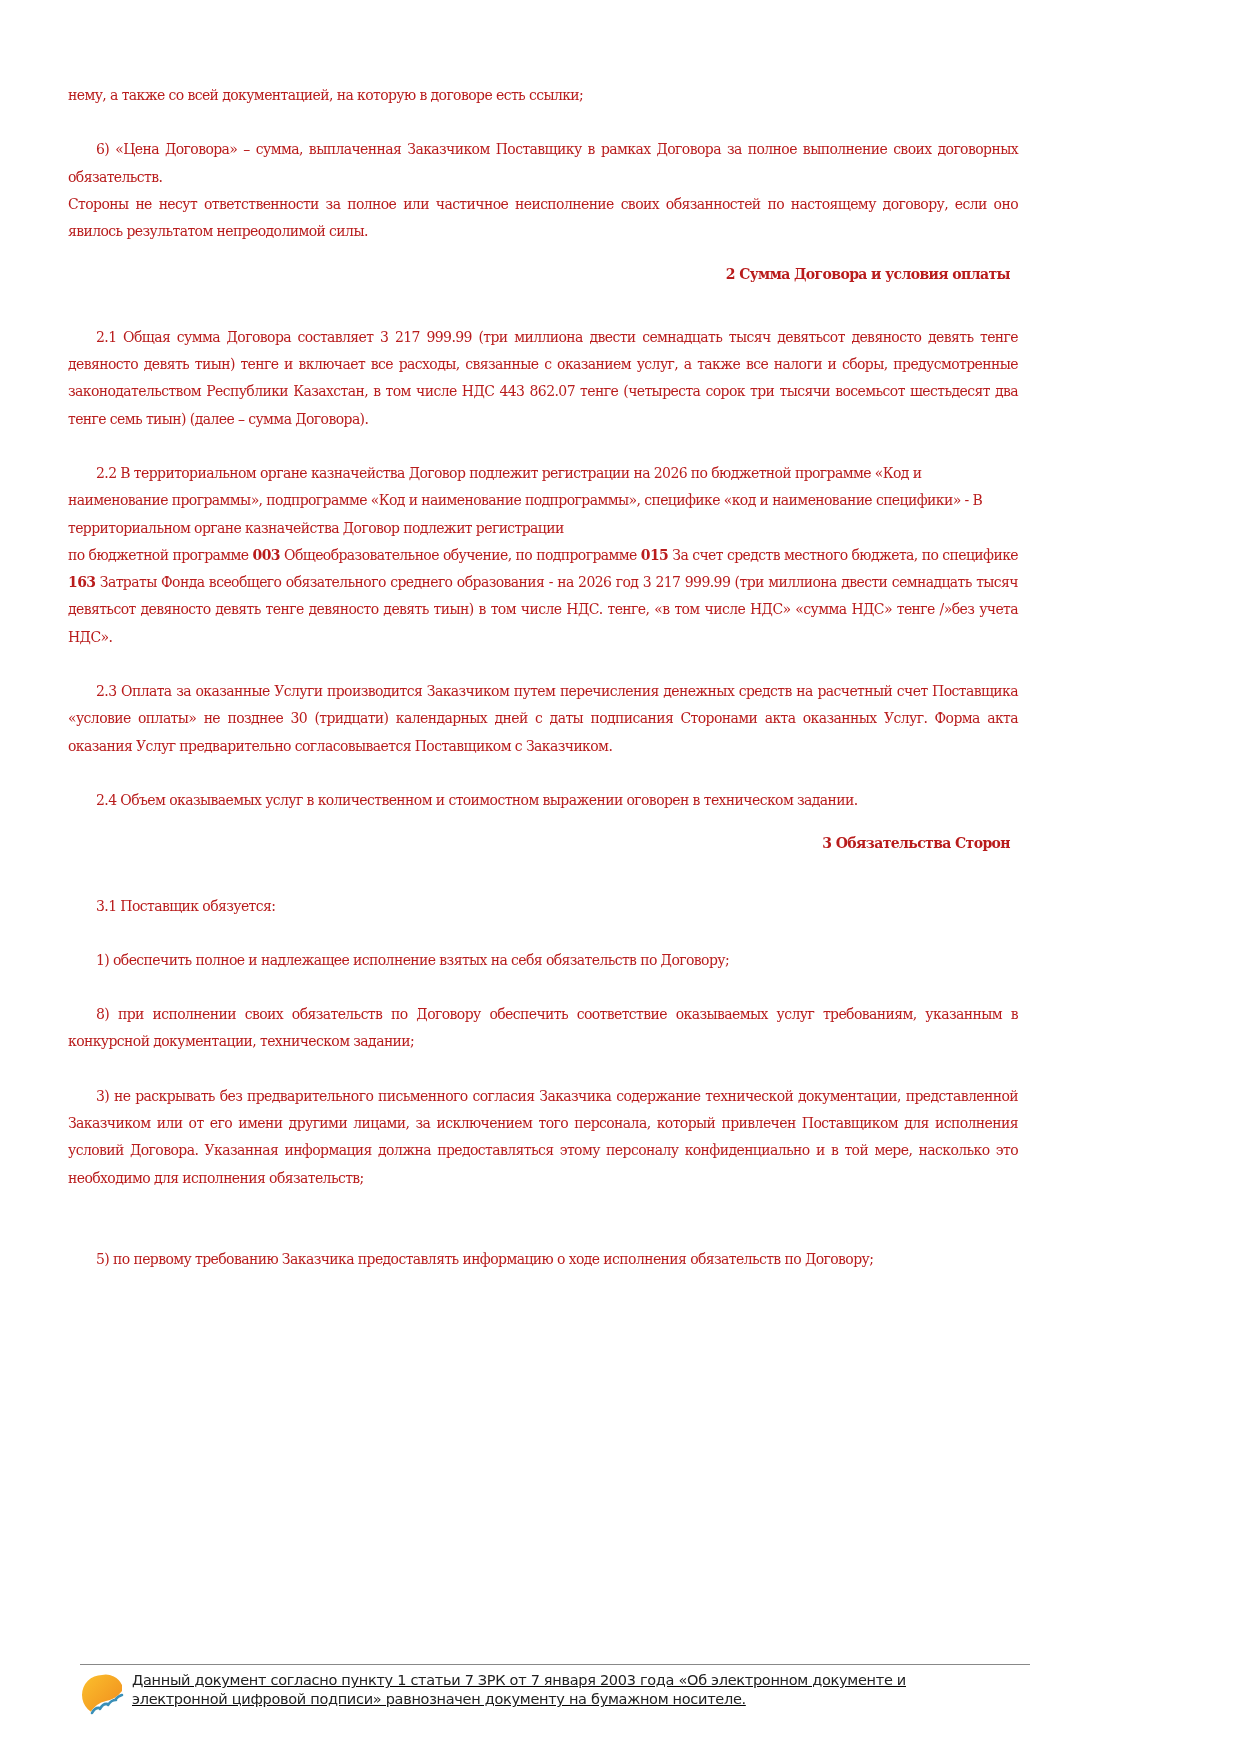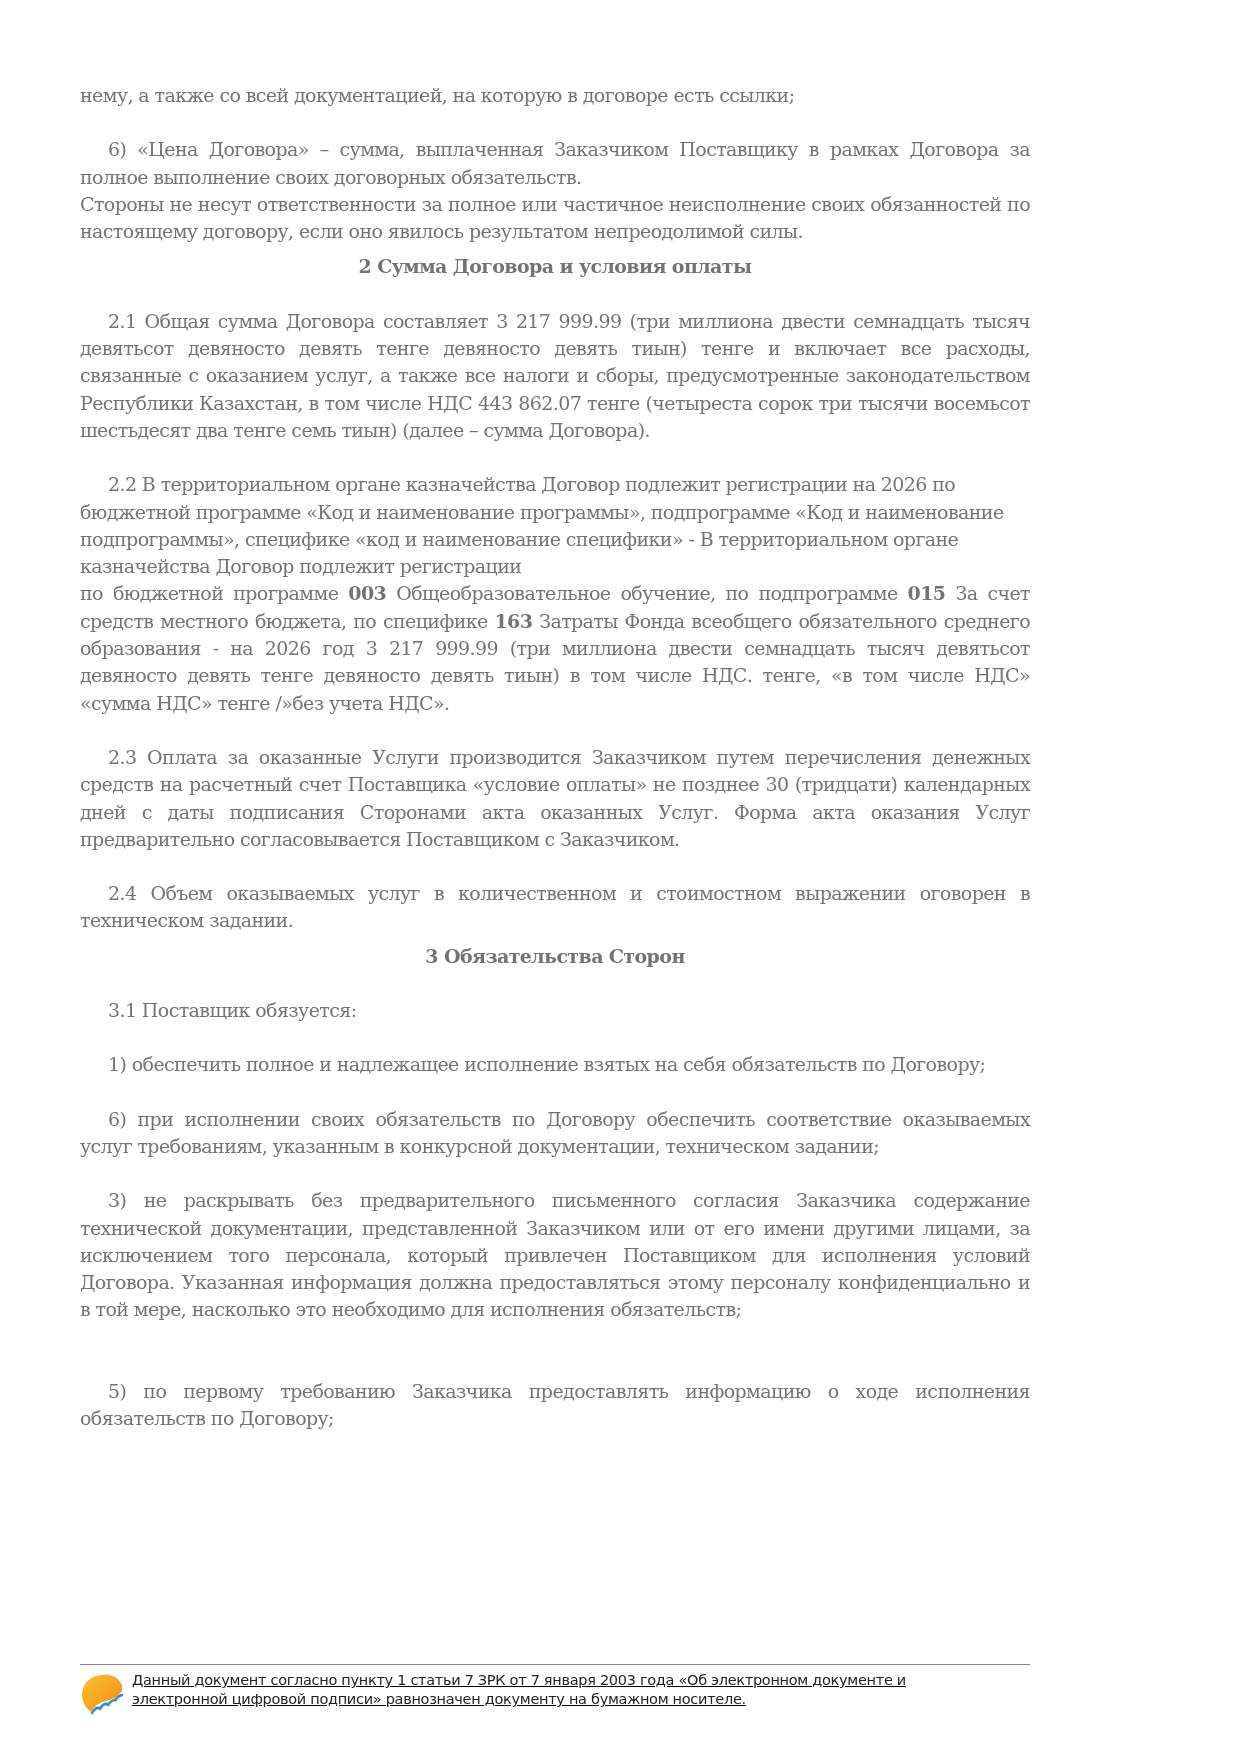--- a/index.html
+++ b/index.html
@@ -1,26 +1,26 @@
 <!DOCTYPE html>
 <html><head>
 <meta charset="utf-8">
 <style>
   html, body { margin: 0; padding: 0; background: #ffffff; }
   body { width: 1241px; height: 1754px; position: relative; overflow: hidden; }
   .page {
-    position: absolute; left: 80px; top: 82px; width: 950px;
-    font-family: "DejaVu Serif", serif; font-size: 19px; line-height: 27.3px;
-    color: #737373; letter-spacing: -0.6px;
+    position: absolute; left: 68px; top: 82px; width: 950px;
+    font-family: "DejaVu Serif", serif; font-size: 14px; line-height: 27.3px;
+    color: #b91c1c; letter-spacing: -0.6px;
   }
   .p { margin: 0; text-align: justify; text-indent: 28px; }
   .p.noindent { text-indent: 0; }
   .gap { height: 27px; }
   .gap-s { height: 8px; }
-  .h { margin: 0; text-align: center; font-weight: bold; }
+  .h { margin: 8px; text-align: right; font-weight: bold; }
   .b { font-weight: bold; margin-top: 8px; }
   .footer {
     position: absolute; left: 80px; top: 1664px; width: 950px;
     border-top: 1.5px solid #888888;
     text-decoration: underline;
   }
   .footer-inner { display: flex; align-items: flex-start; padding-top: 6px; }
   .logo { width: 44px; height: 44px; margin-right: 8px; flex: 0 0 auto; margin-top: 2px; }
   .footer-text {
     font-family: "DejaVu Sans", sans-serif; font-size: 14.5px; line-height: 19px;
@@ -46,21 +46,21 @@
   <p class="p">2.3 Оплата за оказанные Услуги производится Заказчиком путем перечисления денежных средств на расчетный счет Поставщика «условие оплаты» не позднее 30 (тридцати) календарных дней с даты подписания Сторонами акта оказанных Услуг. Форма акта оказания Услуг предварительно согласовывается Поставщиком с Заказчиком.</p>
   <div class="gap"></div>
   <p class="p">2.4 Объем оказываемых услуг в количественном и стоимостном выражении оговорен в техническом задании.</p>
   <div class="gap-s"></div>
   <p class="h">3 Обязательства Сторон</p>
   <div class="gap"></div>
   <p class="p">3.1 Поставщик обязуется:</p>
   <div class="gap"></div>
   <p class="p">1) обеспечить полное и надлежащее исполнение взятых на себя обязательств по Договору;</p>
   <div class="gap"></div>
-  <p class="p">6) при исполнении своих обязательств по Договору обеспечить соответствие оказываемых услуг требованиям, указанным в конкурсной документации, техническом задании;</p>
+  <p class="p">8) при исполнении своих обязательств по Договору обеспечить соответствие оказываемых услуг требованиям, указанным в конкурсной документации, техническом задании;</p>
   <div class="gap"></div>
   <p class="p">3) не раскрывать без предварительного письменного согласия Заказчика содержание технической документации, представленной Заказчиком или от его имени другими лицами, за исключением того персонала, который привлечен Поставщиком для исполнения условий Договора. Указанная информация должна предоставляться этому персоналу конфиденциально и в той мере, насколько это необходимо для исполнения обязательств;</p>
   <div class="gap"></div>
   <div class="gap"></div>
   <p class="p">5) по первому требованию Заказчика предоставлять информацию о ходе исполнения обязательств по Договору;</p>
 </div>
 
 <div class="footer">
   <div class="footer-inner">
     <span class="logo">

